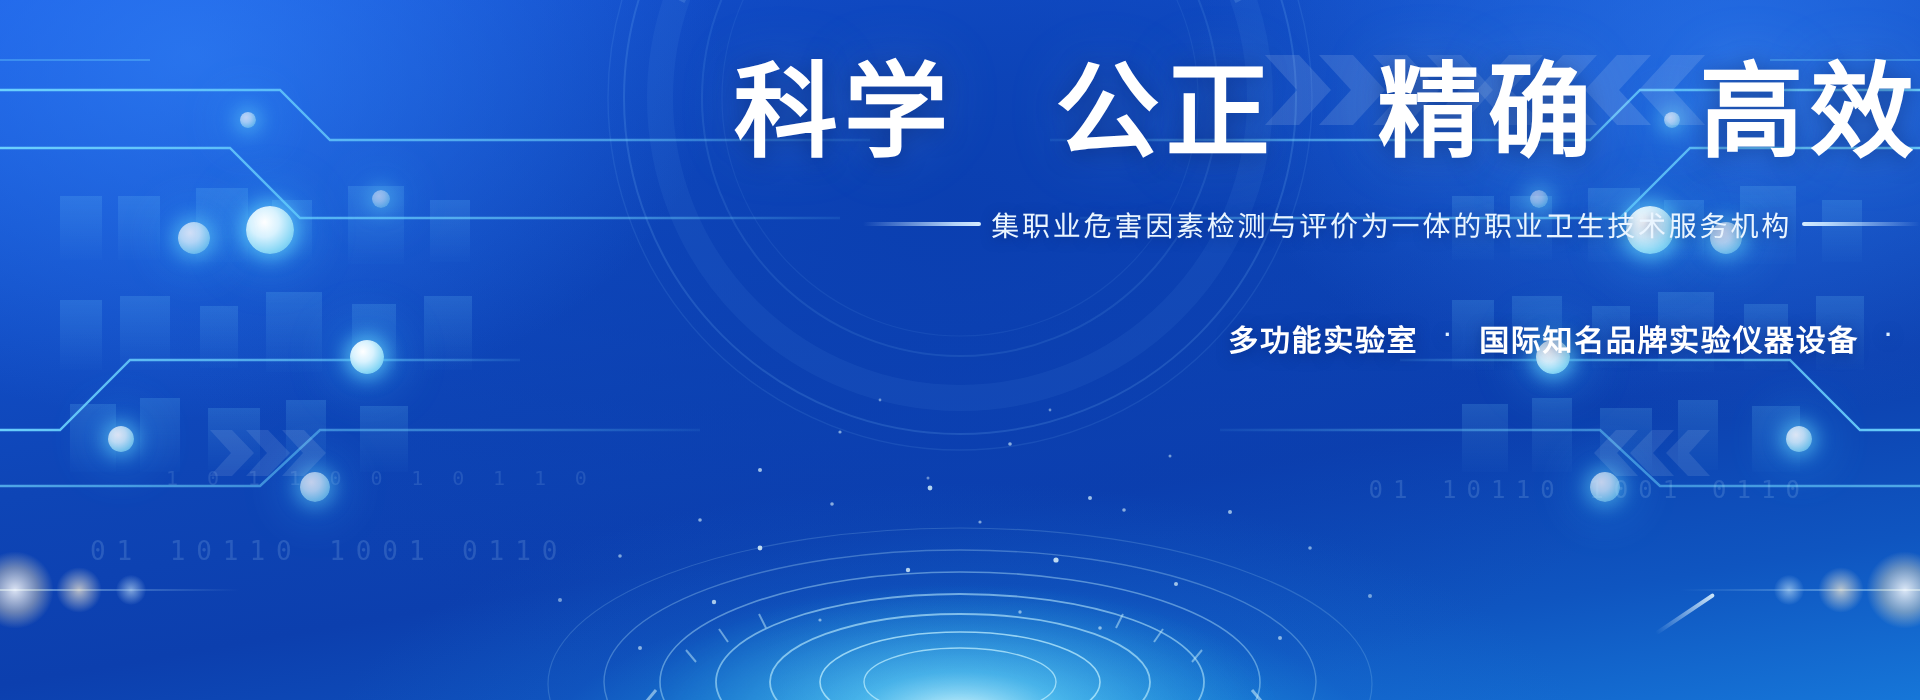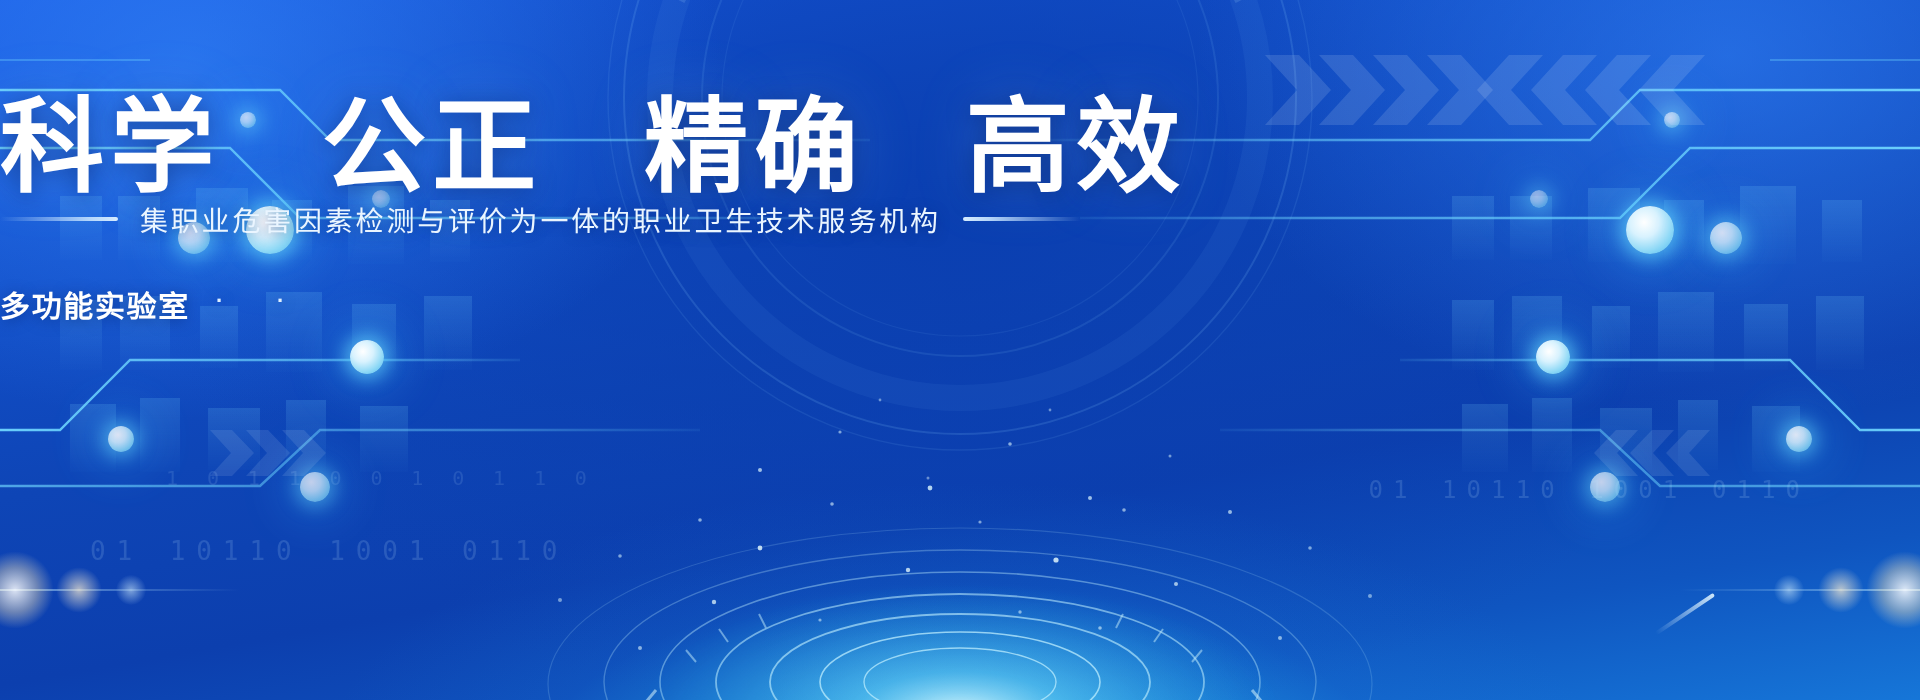--- a/index.html
+++ b/index.html
@@ -48,37 +48,37 @@
   .flare-left{left:-120px;}
   .flare-right{right:-120px;}
 
   
   .glyphrow{position:absolute;color:rgba(190,230,255,.16);
     font-family:"DejaVu Sans Mono","Liberation Mono",monospace;
     letter-spacing:.42em;white-space:nowrap;user-select:none;}
 
   
   .content{position:absolute;inset:0;display:flex;flex-direction:column;
-           align-items:flex-start;padding-top:95px;}
+           align-items:flex-end;padding-top:60px;}
 
   .headline{
     font-size:104px;line-height:1;font-weight:700;color:#ffffff;
     letter-spacing:.06em;white-space:nowrap;
     text-shadow:0 3px 22px rgba(5,35,110,.55),0 0 60px rgba(150,215,255,.25);
   }
   .headline .sp{display:inline-block;width:.30em;}
 
-  .subrow{display:flex;align-items:center;gap:22px;}
+  .subrow{display:flex;align-items:center;gap:10px;margin-top:40px;}
   .subline{height:4px;width:118px;border-radius:2px;}
   .subline.l{background:linear-gradient(90deg,rgba(176,216,255,0) 0%,rgba(196,226,255,.92) 78%,rgba(214,236,255,1) 100%);}
   .subline.r{background:linear-gradient(270deg,rgba(176,216,255,0) 0%,rgba(196,226,255,.92) 78%,rgba(214,236,255,1) 100%);}
   .subtitle{font-size:28px;font-weight:500;color:#eaf5ff;letter-spacing:.10em;white-space:nowrap;
             text-shadow:0 2px 12px rgba(5,35,110,.5);}
 
-  .tagrow{display:flex;align-items:center;margin-top:43px;white-space:nowrap;
+  .tagrow{display:flex;align-items:center;margin-top:72px;white-space:nowrap;
           font-size:30px;font-weight:600;color:#ffffff;letter-spacing:.055em;
           text-shadow:0 2px 14px rgba(5,35,110,.55);}
   .tagrow .dot{display:inline-block;margin:0 26px;font-size:22px;color:#dff0ff;transform:translateY(-3px);}
 </style>
 </head>
 <body>
 
 <div class="stage">
 
   <div class="layer soft">
@@ -376,17 +376,18 @@
 
     <div class="subrow">
       <span class="subline l"></span>
       <span class="subtitle">集职业危害因素检测与评价为一体的职业卫生技术服务机构</span>
       <span class="subline r"></span>
     </div>
 
     <div class="tagrow">
       <span>多功能实验室</span>
       <span class="dot">·</span>
+      <span>国际知名品牌实验仪器设备</span>
       <span class="dot">·</span>
     </div>
 
   </div>
 </div>
 
 </body></html>

